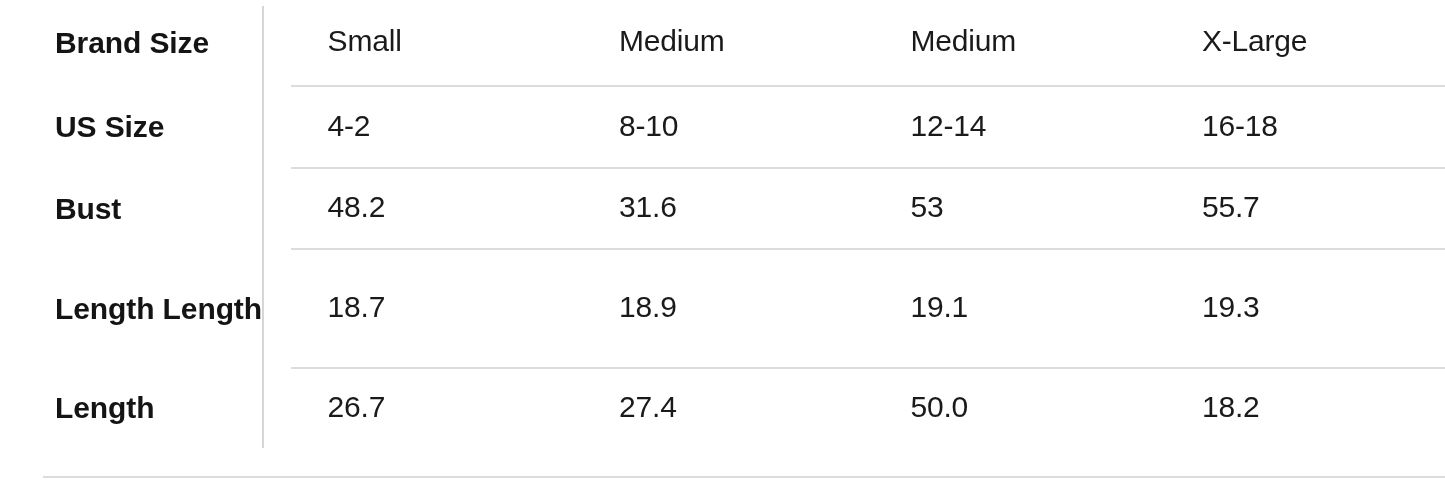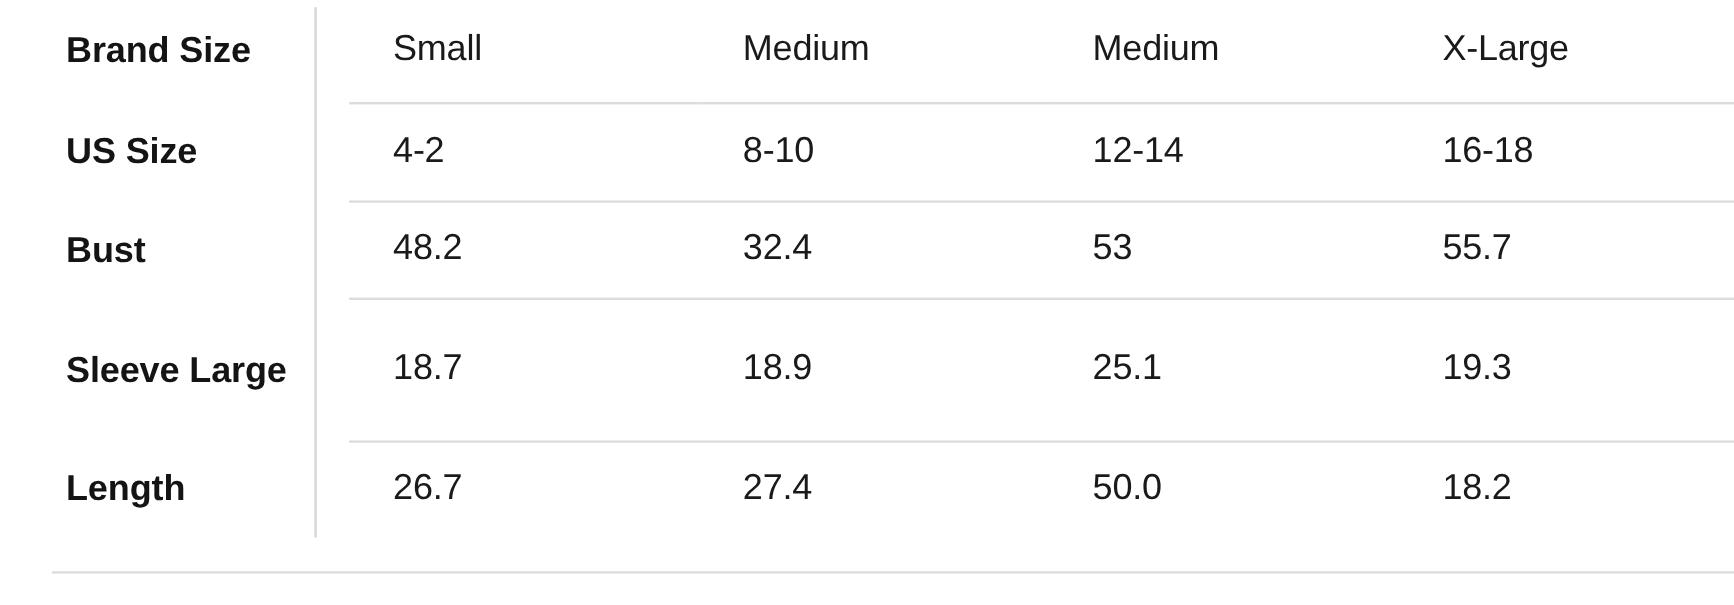--- a/index.html
+++ b/index.html
@@ -130,31 +130,31 @@
         <td class="cell">4-2</td>
         <td class="cell">8-10</td>
         <td class="cell">12-14</td>
         <td class="cell">16-18</td>
         <td class="cell">20</td>
       </tr>
 
       <tr class="r-bust">
         <th class="row-label" scope="row">Bust</th>
         <td class="cell">48.2</td>
-        <td class="cell">32.4</td>
+        <td class="cell">31.6</td>
         <td class="cell">53</td>
         <td class="cell">55.7</td>
         <td class="cell">58.5</td>
       </tr>
 
       <tr class="r-sleeve">
-        <th class="row-label" scope="row">Sleeve Large</th>
+        <th class="row-label" scope="row">Length Length</th>
         <td class="cell">18.7</td>
         <td class="cell">18.9</td>
-        <td class="cell">25.1</td>
+        <td class="cell">19.1</td>
         <td class="cell">19.3</td>
         <td class="cell">19.5</td>
       </tr>
 
       <tr class="r-length">
         <th class="row-label" scope="row">Length</th>
         <td class="cell">26.7</td>
         <td class="cell">27.4</td>
         <td class="cell">50.0</td>
         <td class="cell">18.2</td>

